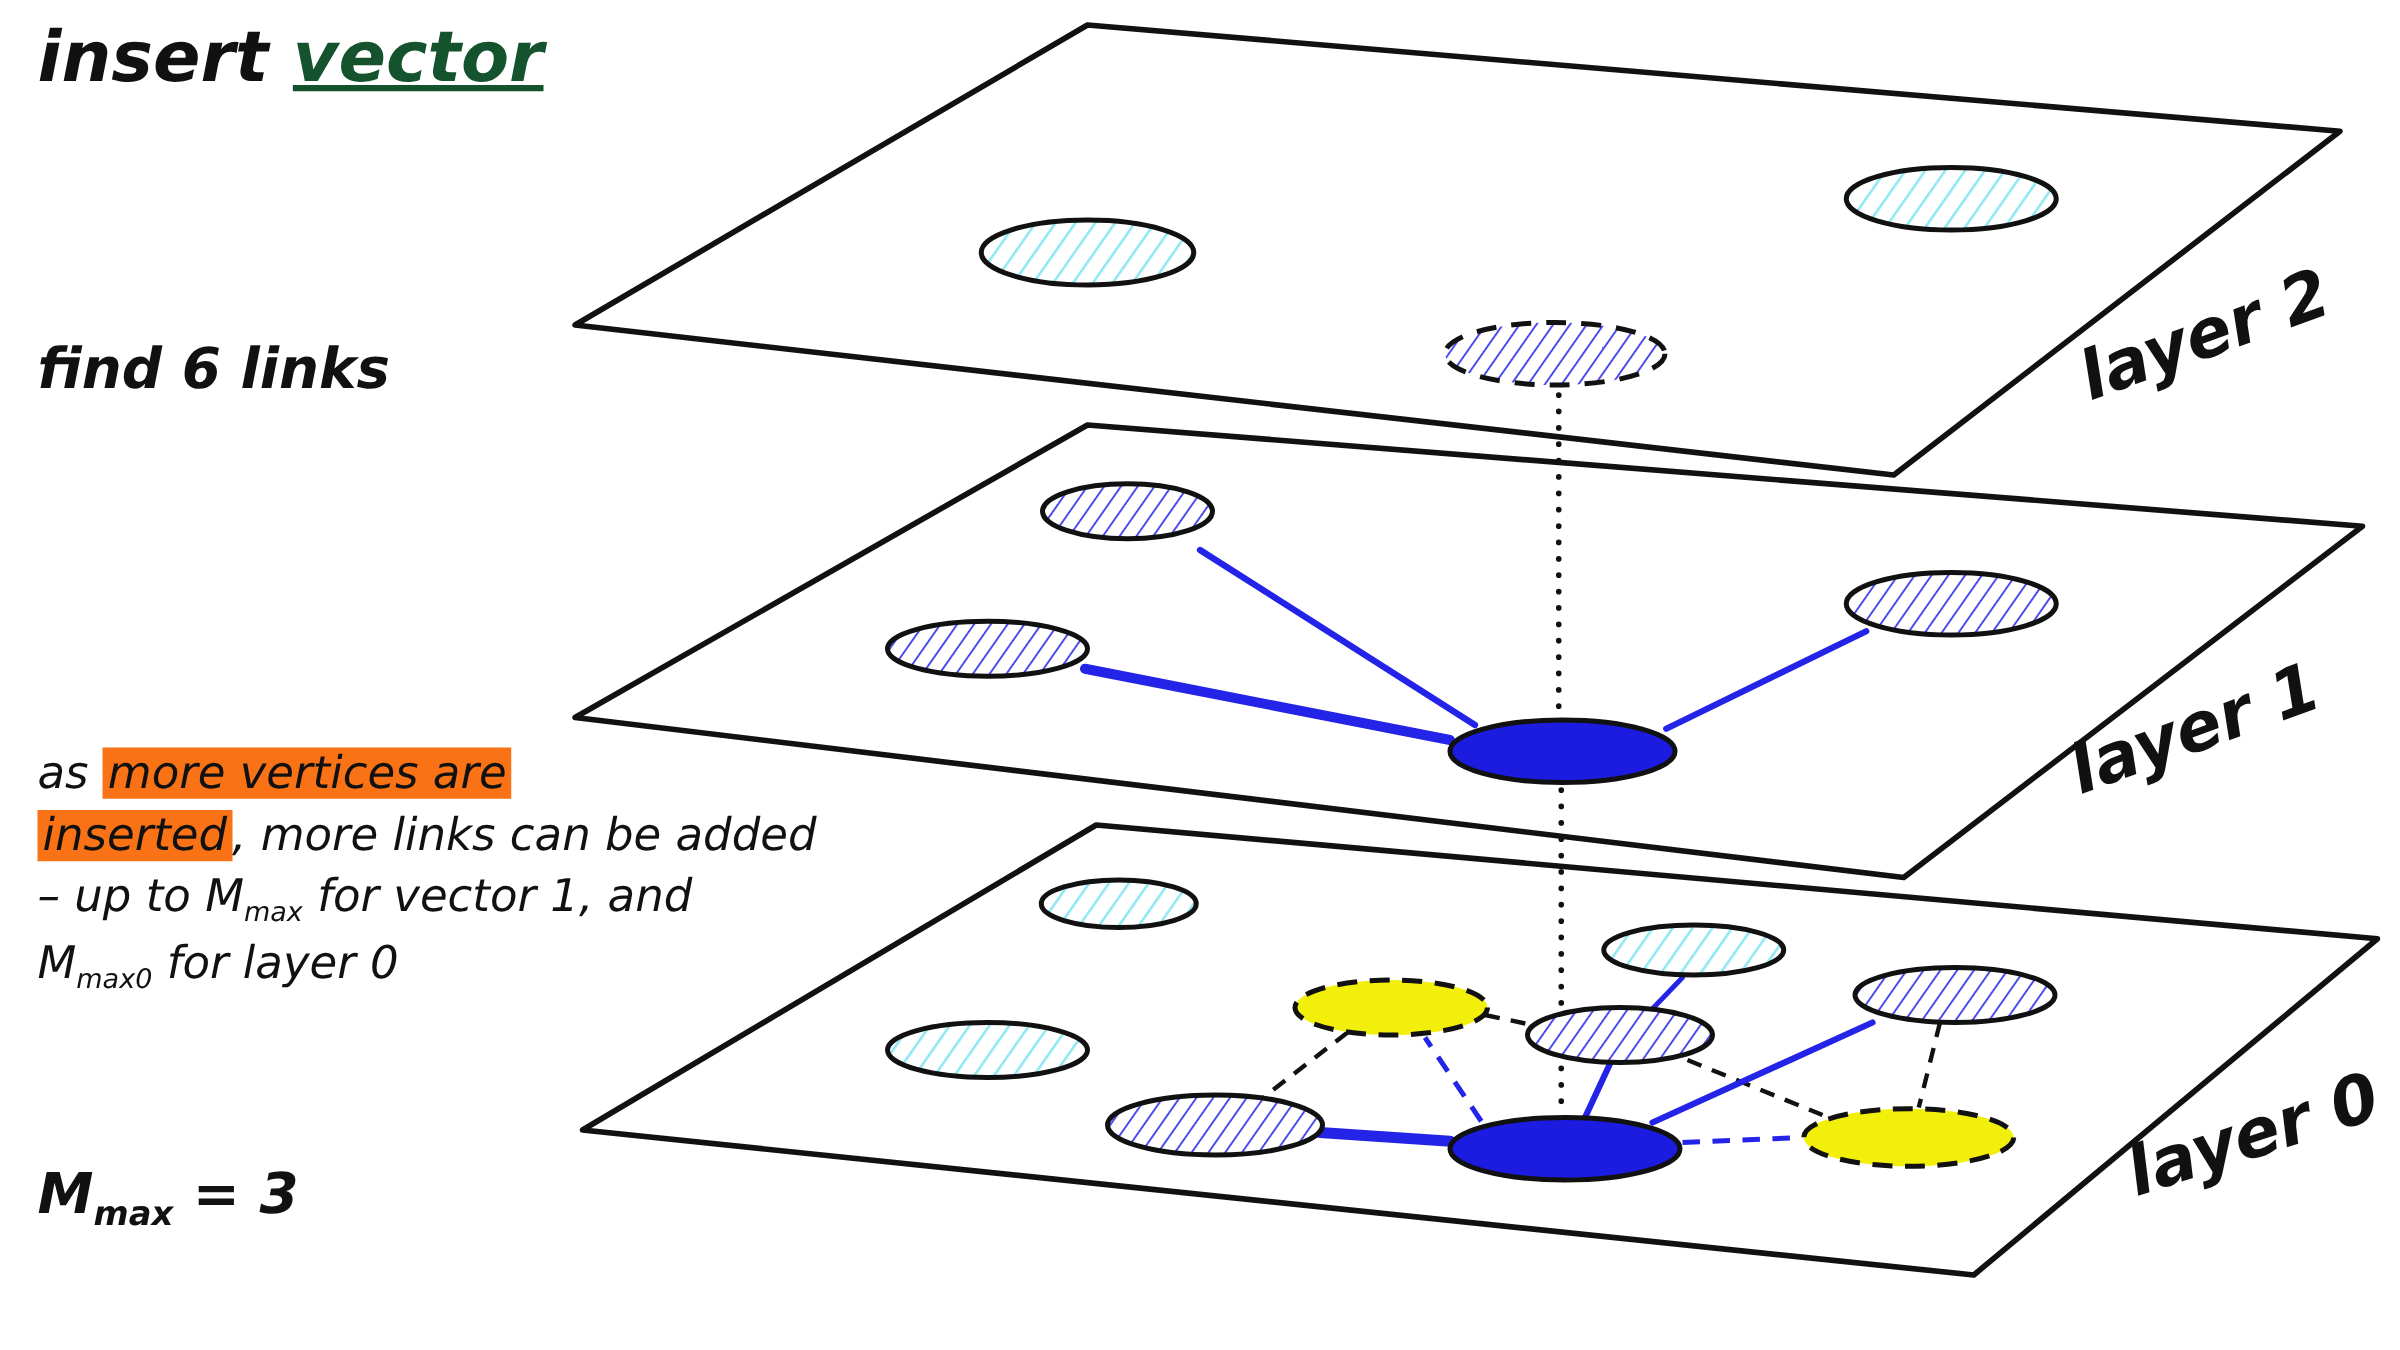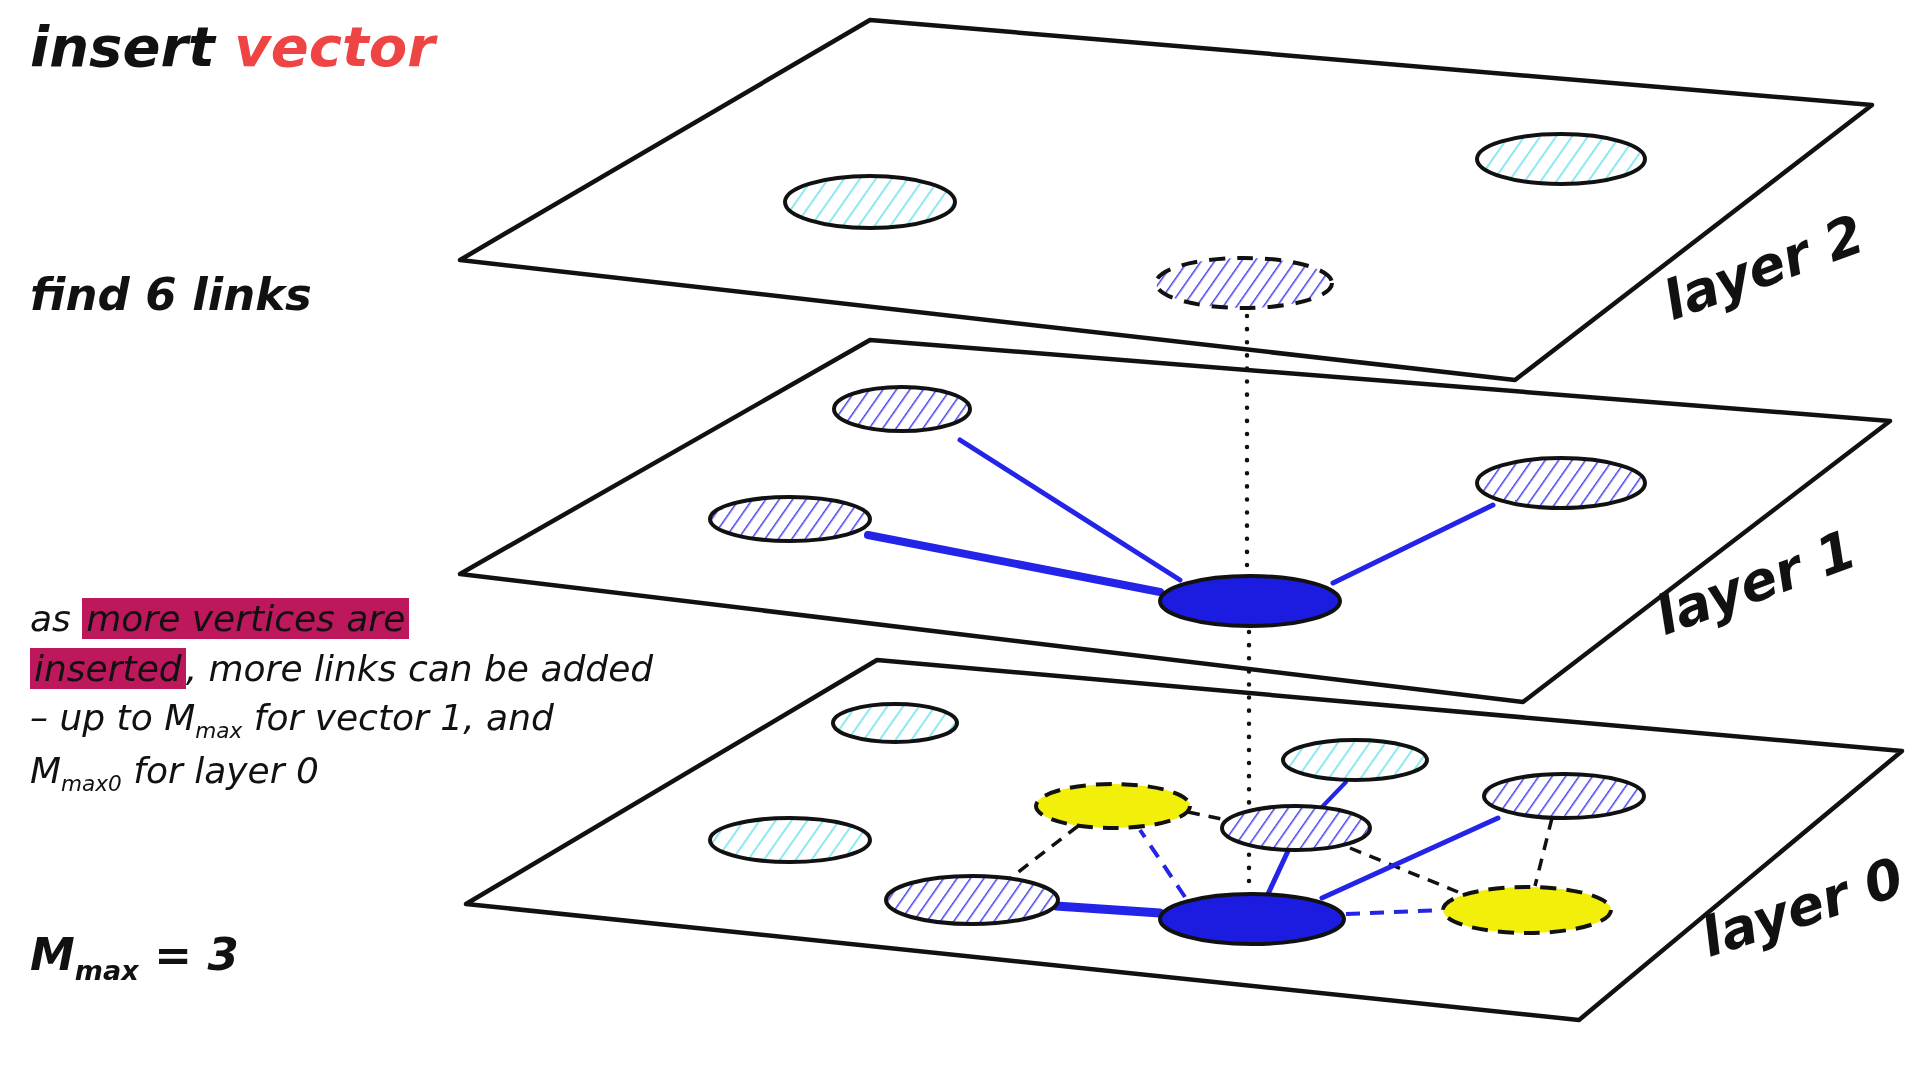--- a/index.html
+++ b/index.html
@@ -3,25 +3,25 @@
 <meta charset="utf-8">
 <style>
   html,body{margin:0;padding:0;background:#ffffff;}
   .canvas{
     position:relative;width:1920px;height:1080px;background:#ffffff;
     font-family:"DejaVu Sans", sans-serif;color:#111111;overflow:hidden;
   }
   .diagram-svg{position:absolute;left:0;top:0;}
   .txt{position:absolute;font-style:italic;white-space:nowrap;}
   .title-block{left:30px;top:12px;font-size:56px;font-weight:700;line-height:1.25;}
-  .blue-word{color:#ef4444;}
+  .blue-word{color:#14532d;text-decoration:underline;}
   .bolder{font-weight:800;}
   .m-note{left:30px;top:262px;font-size:45px;font-weight:600;line-height:1.45;}
   .ins-note{left:30px;top:594px;font-size:36px;font-weight:500;line-height:1.38;}
-  .hl{background:#be185d;padding:0 4px;}
+  .hl{background:#f97316;padding:0 4px;}
   .params-block{left:30px;top:922px;font-size:45px;font-weight:700;line-height:1.45;}
   sub{font-size:60%;font-weight:inherit;}
   .layer-label{
     font-family:"DejaVu Sans", sans-serif;font-style:italic;font-weight:600;
     font-size:54px;fill:#111111;
   }
 </style>
 </head>
 <body>
 

